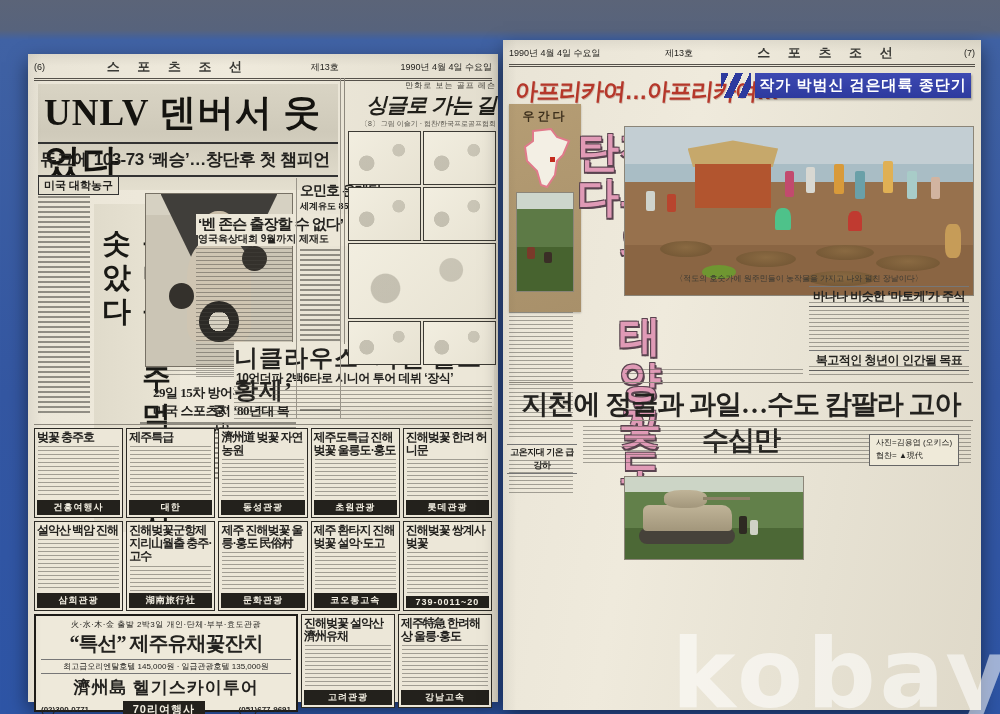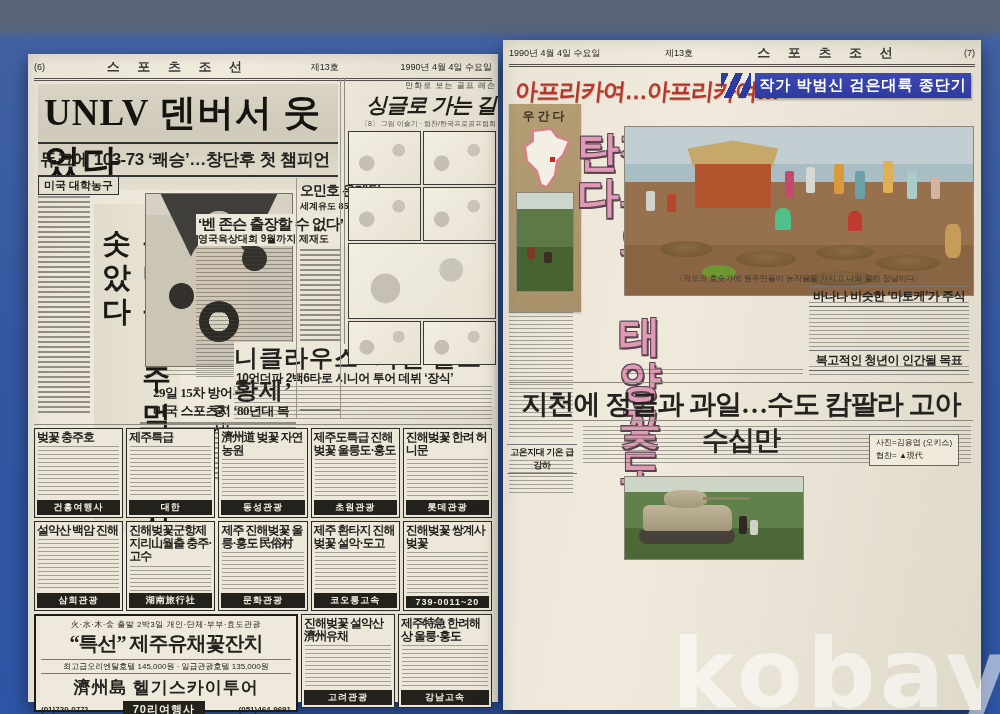--- a/index.html
+++ b/index.html
@@ -217,23 +217,23 @@
           <div class="adlogo">739-0011~20</div>
         </div>
     </div>
     <div style="display:flex;gap:3px;margin-top:3px;">
       <div class="bigad" style="flex:0 0 250px;height:88px;">
         <div class="l2">火·水·木·金 출발 2박3일 개인·단체·부부·효도관광</div>
         <div class="l1">“특선” 제주유채꽃잔치</div>
         <div class="l3">최고급오리엔탈호텔 145,000원 · 일급관광호텔 135,000원</div>
         <div class="l4">濟州島 헬기스카이투어</div>
         <div class="bot">
-          <span class="tel">(01)720-0771</span>
+          <span class="tel">(02)300-0771</span>
           <span class="adlogo" style="padding:1px 10px;font-size:11px;">70리여행사</span>
-          <span class="tel">(051)464-9691</span>
+          <span class="tel">(051)677-9691</span>
         </div>
       </div>
       <div class="adbox" style="flex:1;height:88px;">
           <div class="adtitle">진해벚꽃 설악산 濟州유채</div>
           <div class="adgk gk2"></div>
           <div class="adlogo">고려관광</div>
         </div>
       <div class="adbox" style="flex:1;height:88px;">
           <div class="adtitle">제주特急 한려해상 울릉·홍도</div>
           <div class="adgk gk2"></div>

